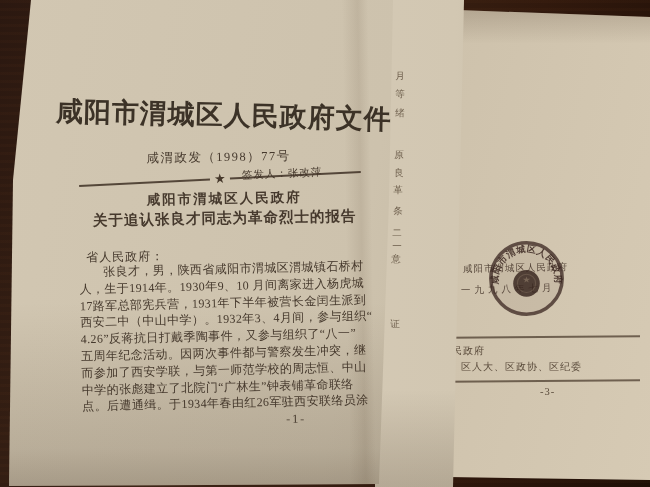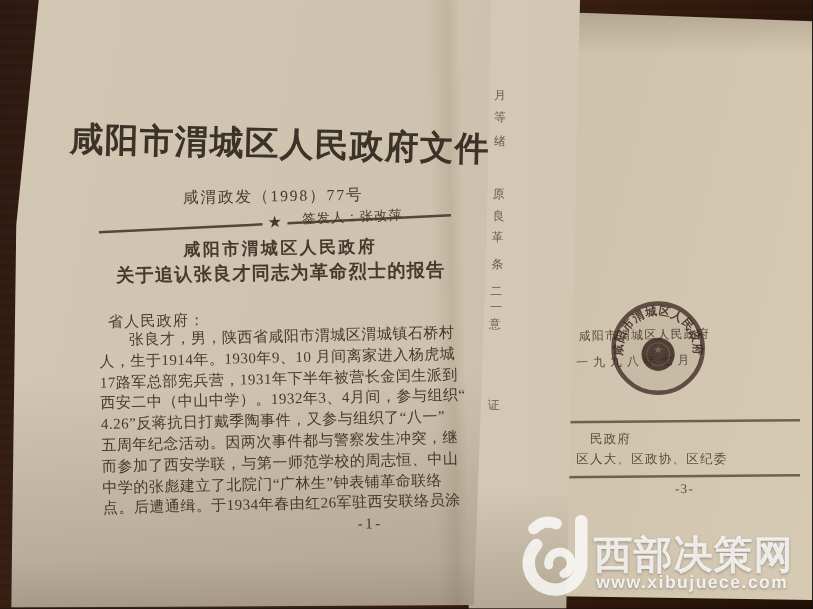--- a/index.html
+++ b/index.html
@@ -70,21 +70,21 @@
   }
   .p3-issuer{ position:absolute; left:463px; top:262px; font-size:9.5px; letter-spacing:1px;
     color:rgba(75,60,48,.9); white-space:nowrap; transform:rotate(-1deg); }
   .p3-date{ position:absolute; left:461px; top:283px; font-size:9.5px; letter-spacing:4px;
     color:rgba(75,60,48,.9); white-space:nowrap; transform:rotate(-1.5deg); }
   .p3-seal{ position:absolute; left:488px; top:240px; width:77px; height:77px; }
   .p3-rule1{ position:absolute; left:448px; top:336px; width:192px; height:1.5px;
     background:rgba(85,70,55,.8); transform:rotate(-0.5deg); }
   .p3-rule2{ position:absolute; left:448px; top:380px; width:192px; height:1.5px;
     background:rgba(85,70,55,.8); transform:rotate(-0.5deg); }
-  .p3-cc1{ position:absolute; left:472px; top:344px; font-size:10px; letter-spacing:1px;
+  .p3-cc1{ position:absolute; left:452px; top:344px; font-size:10px; letter-spacing:1px;
     color:rgba(80,65,50,.92); white-space:nowrap; }
   .p3-cc2{ position:absolute; left:450px; top:360px; font-size:10px; letter-spacing:1px;
     color:rgba(80,65,50,.92); white-space:nowrap; }
   .p3-pagenum{ position:absolute; left:540px; top:386px; font-size:10.5px; letter-spacing:1px;
     color:rgba(80,65,50,.92); }
   
   .watermark{ position:absolute; right:0; bottom:0; z-index:5; width:235px; height:80px;
     font-family:"Liberation Sans", sans-serif; }
   .wm-logo{ position:absolute; left:0; top:0; }
   .wm-name{ position:absolute; left:60px; top:16px; font-size:31px; font-weight:bold;
@@ -158,25 +158,14 @@
       <circle cx="55" cy="62" r="13" fill="none" stroke="rgba(150,130,110,.35)" stroke-width="1.5"></circle>
       <path d="M55 52 l3.2 8.8 -8.6 -5.6 h10.8 l-8.6 5.6 z" fill="rgba(160,140,118,.5)"></path>
     </svg>
     <div class="p3-rule1"></div>
     <div class="p3-cc1">民政府</div>
     <div class="p3-cc2">、区人大、区政协、区纪委</div>
     <div class="p3-rule2"></div>
     <div class="p3-pagenum">-3-</div>
   </div>
 
-  <div class="watermark">
-    <svg class="wm-logo" width="62" height="72" viewBox="0 0 62 72">
-      <g fill="none" stroke="rgba(255,255,255,.78)" stroke-linecap="round">
-        <path d="M12 16 q8 -8 18 -4" stroke-width="9"></path>
-        <path d="M50 10 v34 a21 21 0 1 1 -36 -15" stroke-width="10"></path>
-        <path d="M36 52 a9 9 0 1 0 -12 -7" stroke-width="7"></path>
-      </g>
-    </svg>
-    <div class="wm-name">西部决策网</div>
-    <div class="wm-url">www.xibujuece.com</div>
-  </div>
 
 </div>
 
 </body></html>

